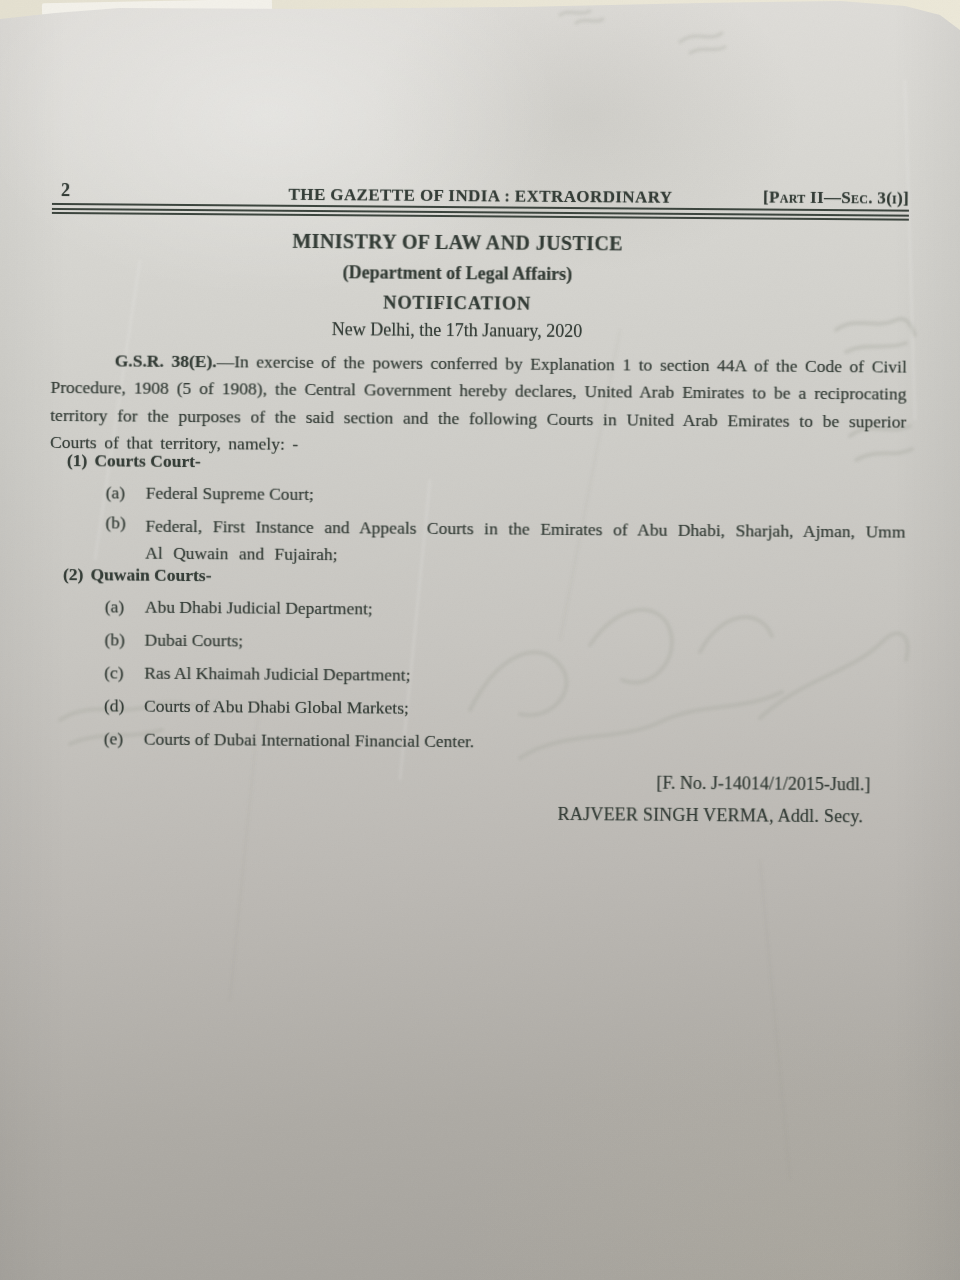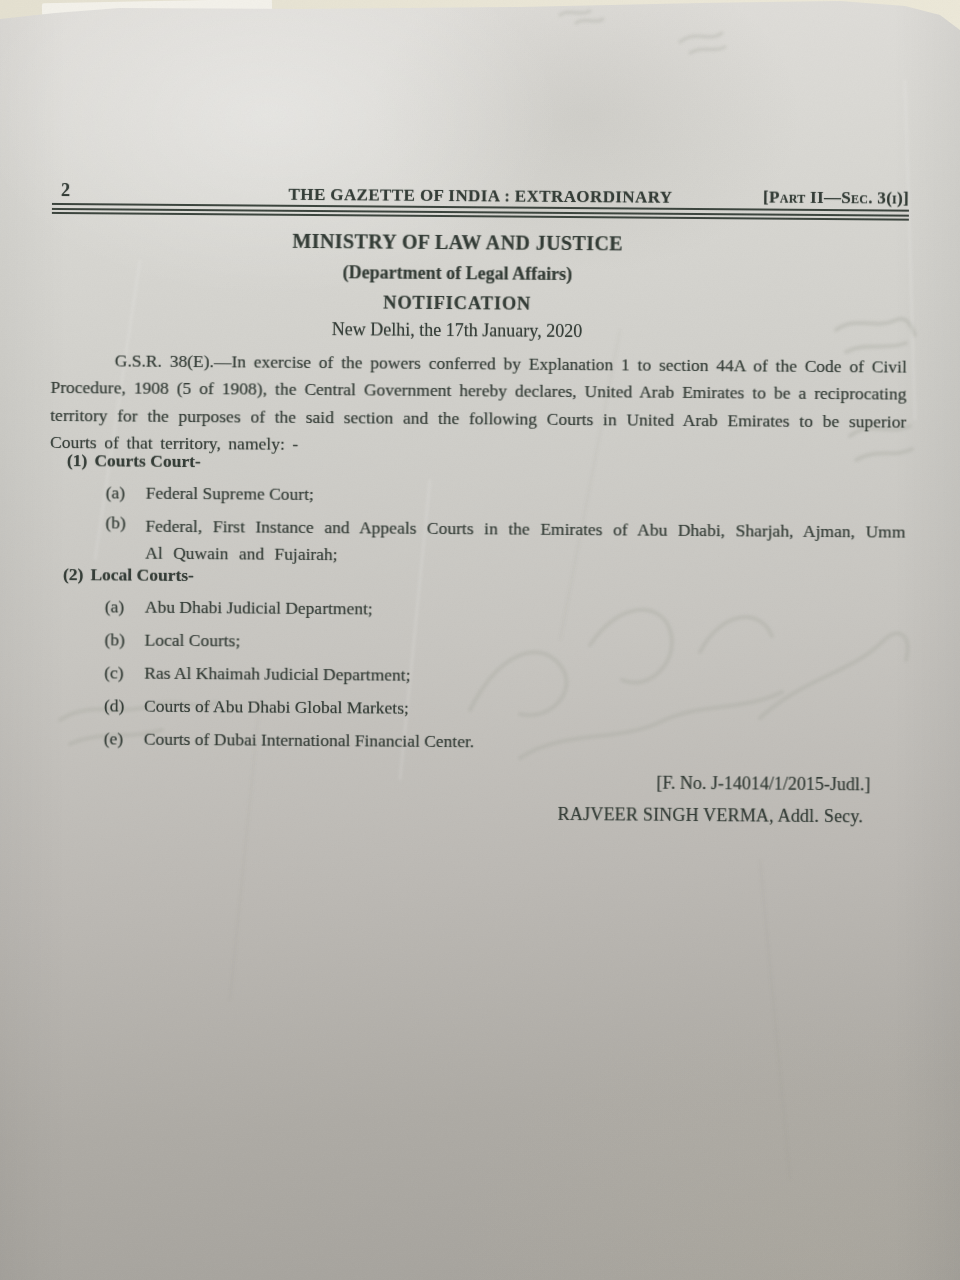--- a/index.html
+++ b/index.html
@@ -42,21 +42,21 @@
   .masthead{position:absolute;left:28px;top:0;width:860px;text-align:center;}
   .ministry{position:absolute;top:228px;width:100%;font-size:20px;font-weight:bold;letter-spacing:0.4px;}
   .department{position:absolute;top:260px;width:100%;font-size:18px;font-weight:bold;}
   .doctype{position:absolute;top:290px;width:100%;font-size:18.5px;font-weight:bold;letter-spacing:0.8px;}
   .dateline{position:absolute;top:317px;width:100%;font-size:18px;}
   .body-par{
     position:absolute;top:347px;left:52px;width:856px;margin:0;
     font-size:17.5px;line-height:27.4px;
     text-align:justify;text-align-last:left;text-indent:64px;word-spacing:3.2px;
   }
-  .gsr{font-weight:normal;}
+  .gsr{font-weight:bold;}
   .list-head{position:absolute;font-size:17.5px;font-weight:bold;white-space:nowrap;}
   .list-head .m{margin-right:7px;}
   .li{position:absolute;left:108px;font-size:17.5px;white-space:nowrap;}
   .li .m{display:inline-block;width:40px;white-space:nowrap;}
   .li-wrap{position:absolute;left:108px;width:802px;font-size:17.5px;}
   .li-wrap .m{float:left;width:40px;}
   .li-wrap .t{
     display:block;margin-left:40px;width:760px;
     text-align:justify;text-align-last:left;word-spacing:6px;line-height:26.5px;
   }
@@ -137,28 +137,28 @@
       <div class="li" style="top:482px;">
         <span class="m">(a)</span><span>Federal Supreme Court;</span>
       </div>
 
       <div class="li-wrap" style="top:512px;">
         <span class="m">(b)</span>
           <span class="t">Federal, First Instance and Appeals Courts in the Emirates of Abu Dhabi, Sharjah, Ajman, Umm Al Quwain and Fujairah;</span>
       </div>
 
       <div class="list-head" style="top:564px;left:66px;">
-        <span class="m">(2)</span><span>Local Courts-</span>
+        <span class="m">(2)</span><span>Quwain Courts-</span>
       </div>
 
       <div class="li" style="top:596px;">
         <span class="m">(a)</span><span>Abu Dhabi Judicial Department;</span>
       </div>
       <div class="li" style="top:629px;">
-        <span class="m">(b)</span><span>Local Courts;</span>
+        <span class="m">(b)</span><span>Dubai Courts;</span>
       </div>
       <div class="li" style="top:662px;">
         <span class="m">(c)</span><span>Ras Al Khaimah Judicial Department;</span>
       </div>
       <div class="li" style="top:695px;">
         <span class="m">(d)</span><span>Courts of Abu Dhabi Global Markets;</span>
       </div>
       <div class="li" style="top:728px;">
         <span class="m">(e)</span><span>Courts of Dubai International Financial Center.</span>
       </div>

